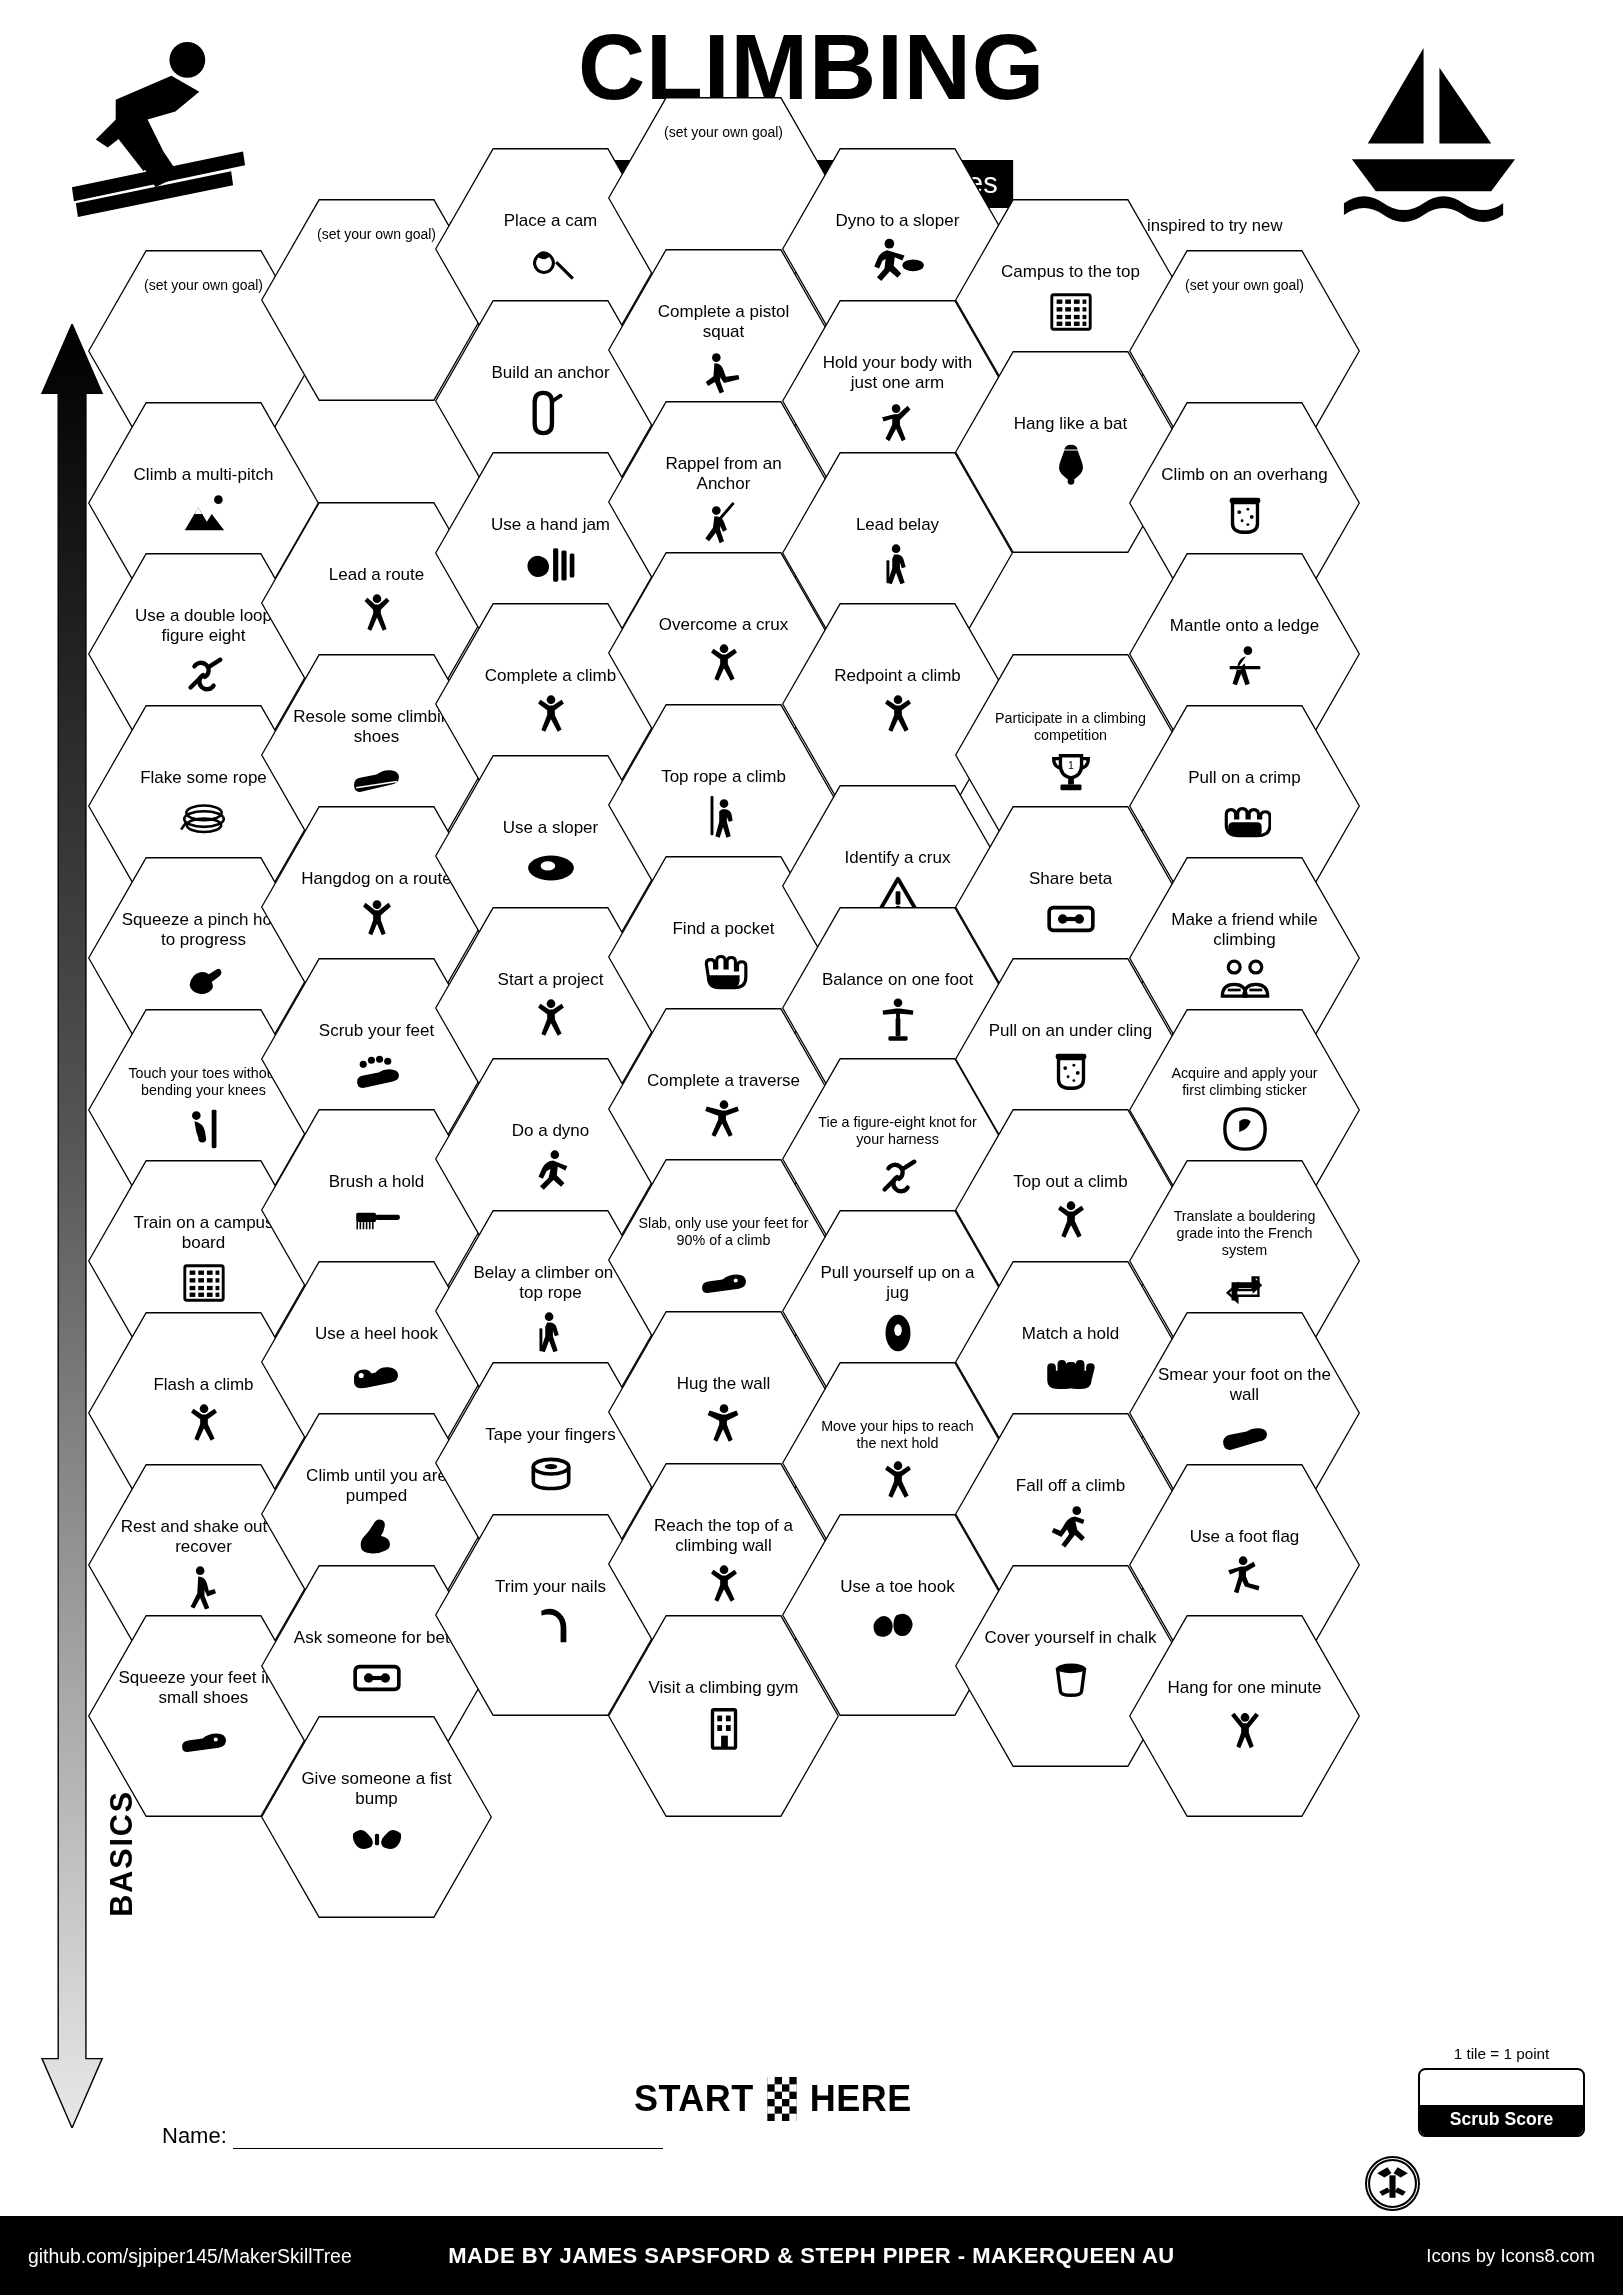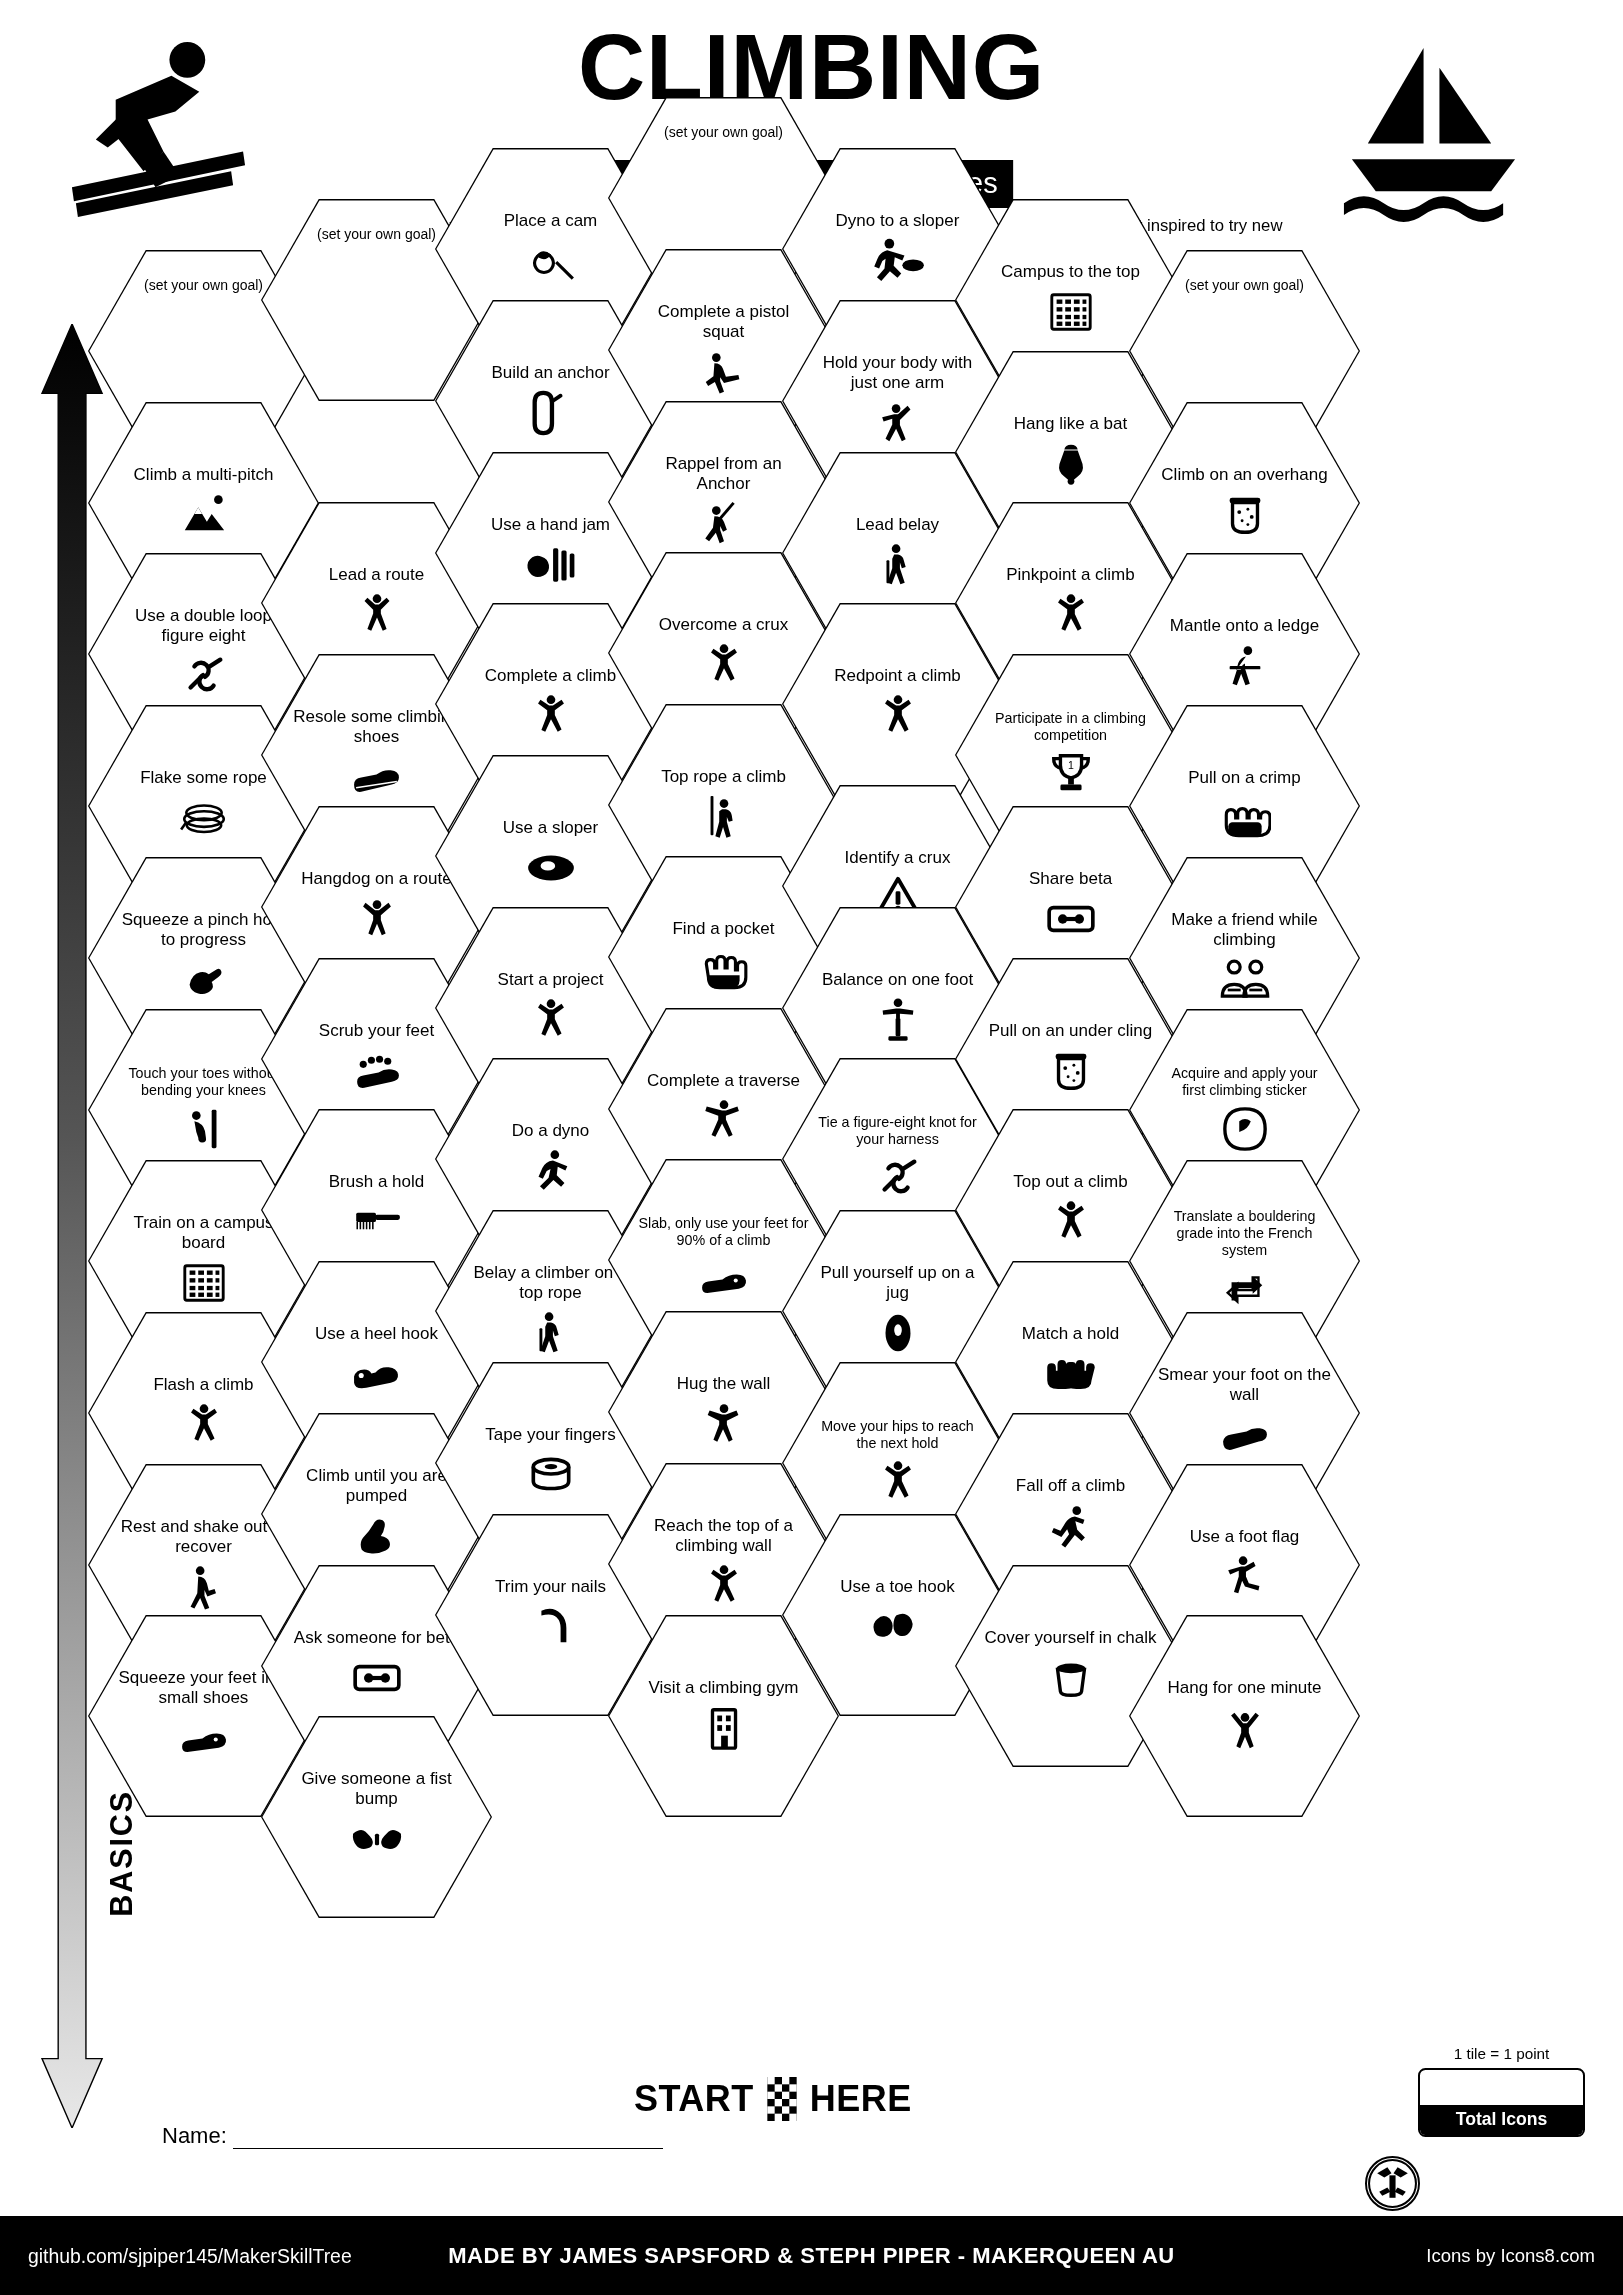--- a/index.html
+++ b/index.html
@@ -1039,33 +1039,20 @@
         <div class="label">Hang like a bat</div>
         <div class="glyph">
           <svg viewBox="0 0 100 100" width="48" height="48">
             <path d="M50 10 q-12 0 -14 10 h28 q-2 -10 -14 -10 Z"></path>
             <path d="M36 22 h28 l10 28 q4 16 -10 26 l-14 12 l-14 -12 q-14 -10 -10 -26 Z"></path>
             <circle cx="50" cy="86" r="7"></circle>
           </svg>
         </div>
       </div>
     </div>
-    <div class="hex" style="left: 955px; top: 502px;">
-      <div class="outline"></div>
-      <div class="inner"></div>
-      <div class="content">
-        <div class="label">Pinkpoint a climb</div>
-        <div class="glyph">
-          <svg viewBox="0 0 100 100" width="48" height="48">
-            <circle cx="50" cy="16" r="9"></circle>
-            <path d="M46 28 h8 l18 -12 l5 8 l-19 14 v10 l14 30 l-8 5 l-14 -26 l-12 26 l-8 -4 l12 -31 v-10 l-19 -14 l5 -8 Z"></path>
-          </svg>
-        </div>
-      </div>
-    </div>
     <div class="hex" style="left: 955px; top: 654px;">
       <div class="outline"></div>
       <div class="inner"></div>
       <div class="content">
         <div class="label small">Participate in a climbing competition</div>
         <div class="glyph">
           <svg viewBox="0 0 100 100" width="48" height="48">
             <path d="M28 12 h44 v20 q0 22 -22 26 q-22 -4 -22 -26 Z" fill="none" stroke="#000" stroke-width="7"></path>
             <path d="M28 18 H14 q0 18 16 20" fill="none" stroke="#000" stroke-width="7"></path>
             <path d="M72 18 h14 q0 18 -16 20" fill="none" stroke="#000" stroke-width="7"></path>
@@ -1325,21 +1312,21 @@
 </div>
 
 <div class="name-line">
   <span>Name:</span>
   <span class="name-rule"></span>
 </div>
 
 <div class="score-box">
   <div class="score-note">1 tile = 1 point</div>
   <div class="score-frame">
-    <div class="score-total">Total Icons</div>
+    <div class="score-total">Scrub Score</div>
   </div>
 </div>
 
 <div class="license">
   <span class="cc-badge">
     <svg viewBox="0 0 100 100" width="51" height="51" aria-hidden="true">
       <circle cx="50" cy="50" r="46" fill="#fff" stroke="#000" stroke-width="4"></circle>
       <path d="M20 30 L40 18 L48 30 L34 38 Z" fill="#000"></path>
       <path d="M80 30 L60 18 L52 30 L66 38 Z" fill="#000"></path>
       <rect x="44" y="34" width="12" height="44" fill="#000"></rect>

